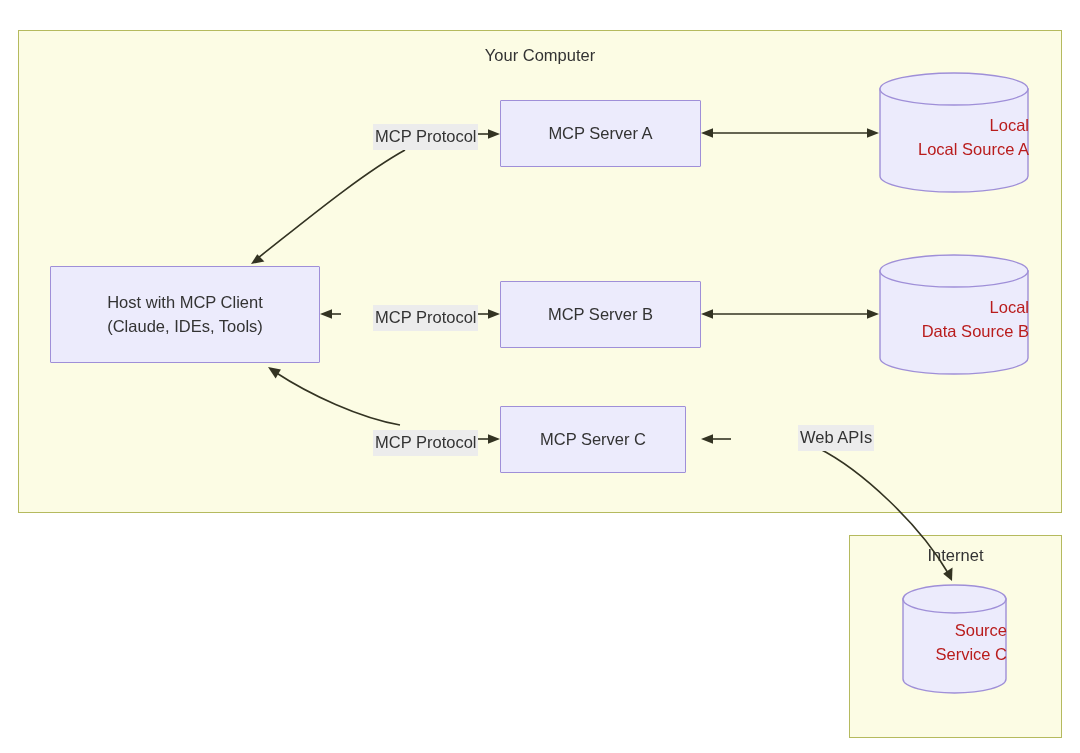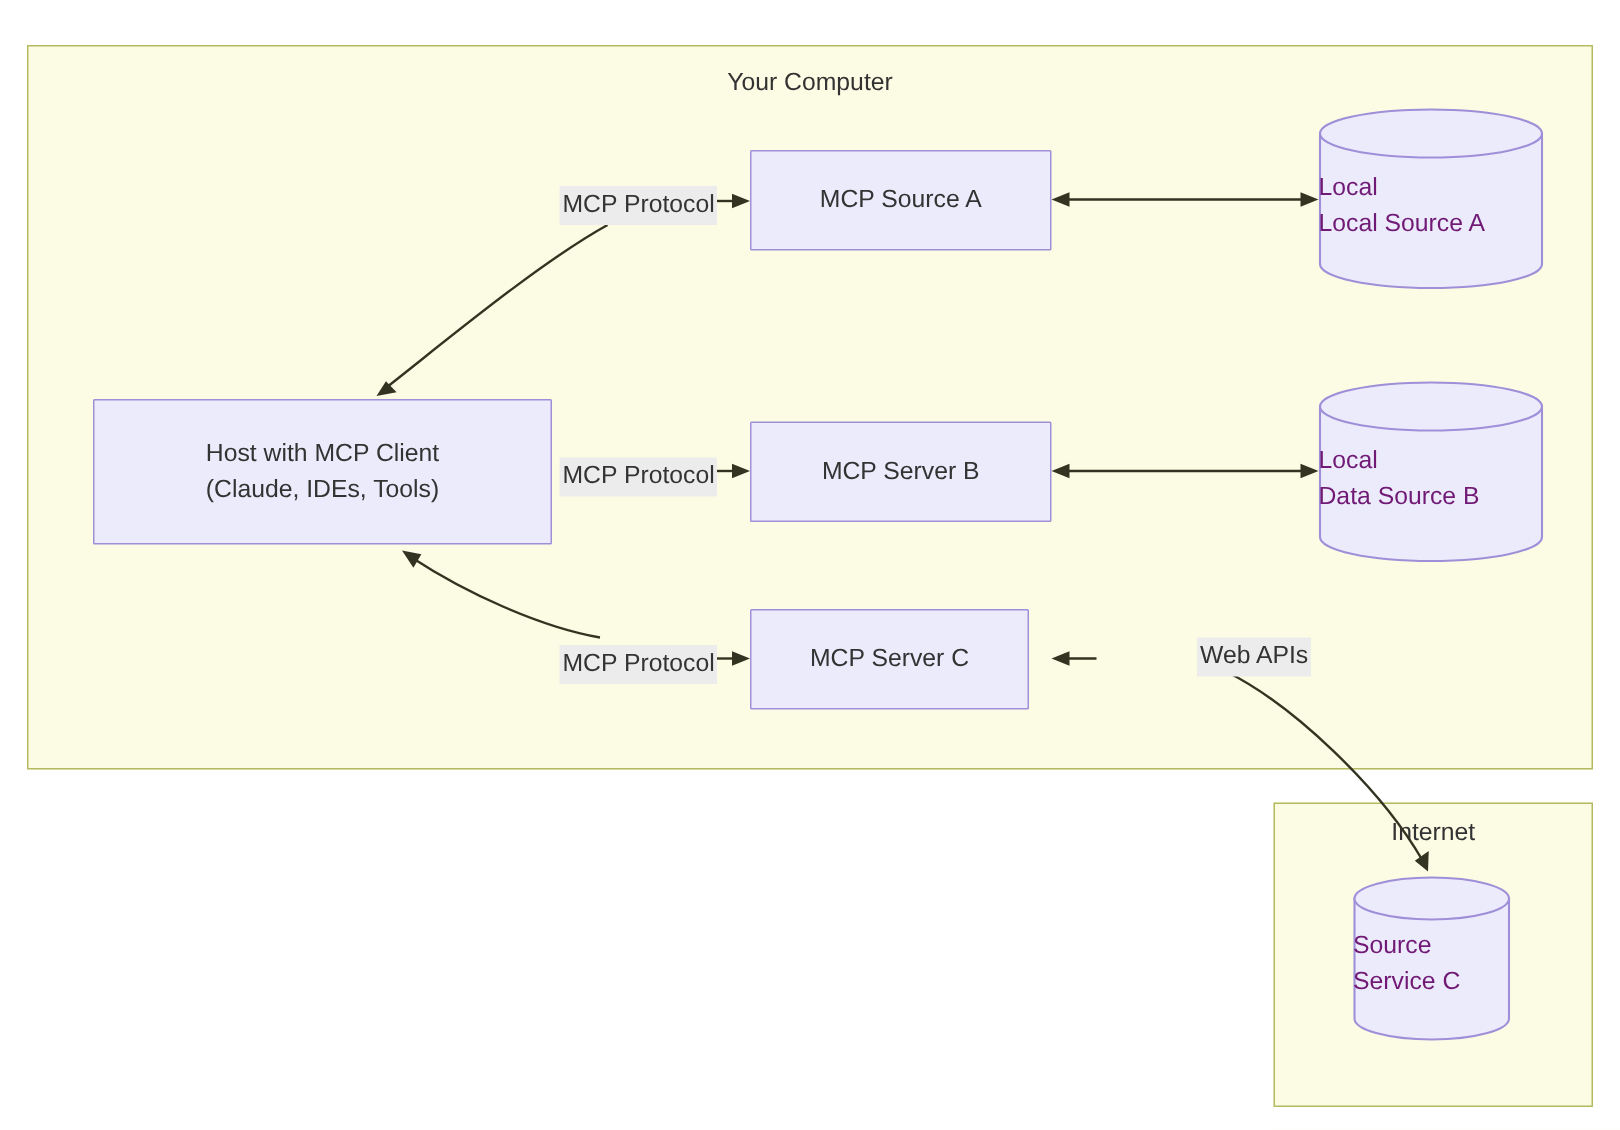--- a/index.html
+++ b/index.html
@@ -67,23 +67,22 @@
     justify-content: center;
     font-size: 16.5px;
     color: #333333;
     line-height: 1.45;
     text-align: center;
     border-radius: 1px;
   }
   #node-host {
     left: 50px;
     top: 266px;
-    width: 306px;
+    width: 270px;
     height: 97px;
-    margin-left: 12px;
   }
   #node-server-a {
     left: 500px;
     top: 100px;
     width: 201px;
     height: 67px;
   }
   #node-server-b {
     left: 500px;
     top: 281px;
@@ -104,23 +103,23 @@
   }
   .cylinder svg {
     position: absolute;
     inset: 0;
     overflow: visible;
   }
   .cylinder-label {
     position: absolute;
     left: 0;
     right: 0;
-    text-align: left;
-    font-size: 16.5px;
-    color: #701a75;
+    text-align: right;
+    font-size: 16.5px;
+    color: #b91c1c;
     line-height: 1.45;
     pointer-events: none;
   }
   #cyl-source-a { left: 879px; top: 72px;  width: 150px; height: 121px; }
   #cyl-source-a .cylinder-label { top: 42px; }
   #cyl-source-b { left: 879px; top: 254px; width: 150px; height: 121px; }
   #cyl-source-b .cylinder-label { top: 42px; }
   #cyl-remote-c { left: 902px; top: 584px; width: 105px; height: 110px; }
   #cyl-remote-c .cylinder-label { top: 35px; }
 
@@ -224,21 +223,21 @@
       <path class="arrow-head" d="M952,581 L952.5,567.4 L943.2,573.8 Z"></path>
     </g>
   </svg>
 
   <div class="node-box" id="node-host">
     <div>Host with MCP Client</div>
     <div>(Claude, IDEs, Tools)</div>
   </div>
 
   <div class="node-box" id="node-server-a">
-    <div>MCP Source A</div>
+    <div>MCP Server A</div>
   </div>
 
   <div class="node-box" id="node-server-b">
     <div>MCP Server B</div>
   </div>
 
   <div class="node-box" id="node-server-c">
     <div>MCP Server C</div>
   </div>
 

